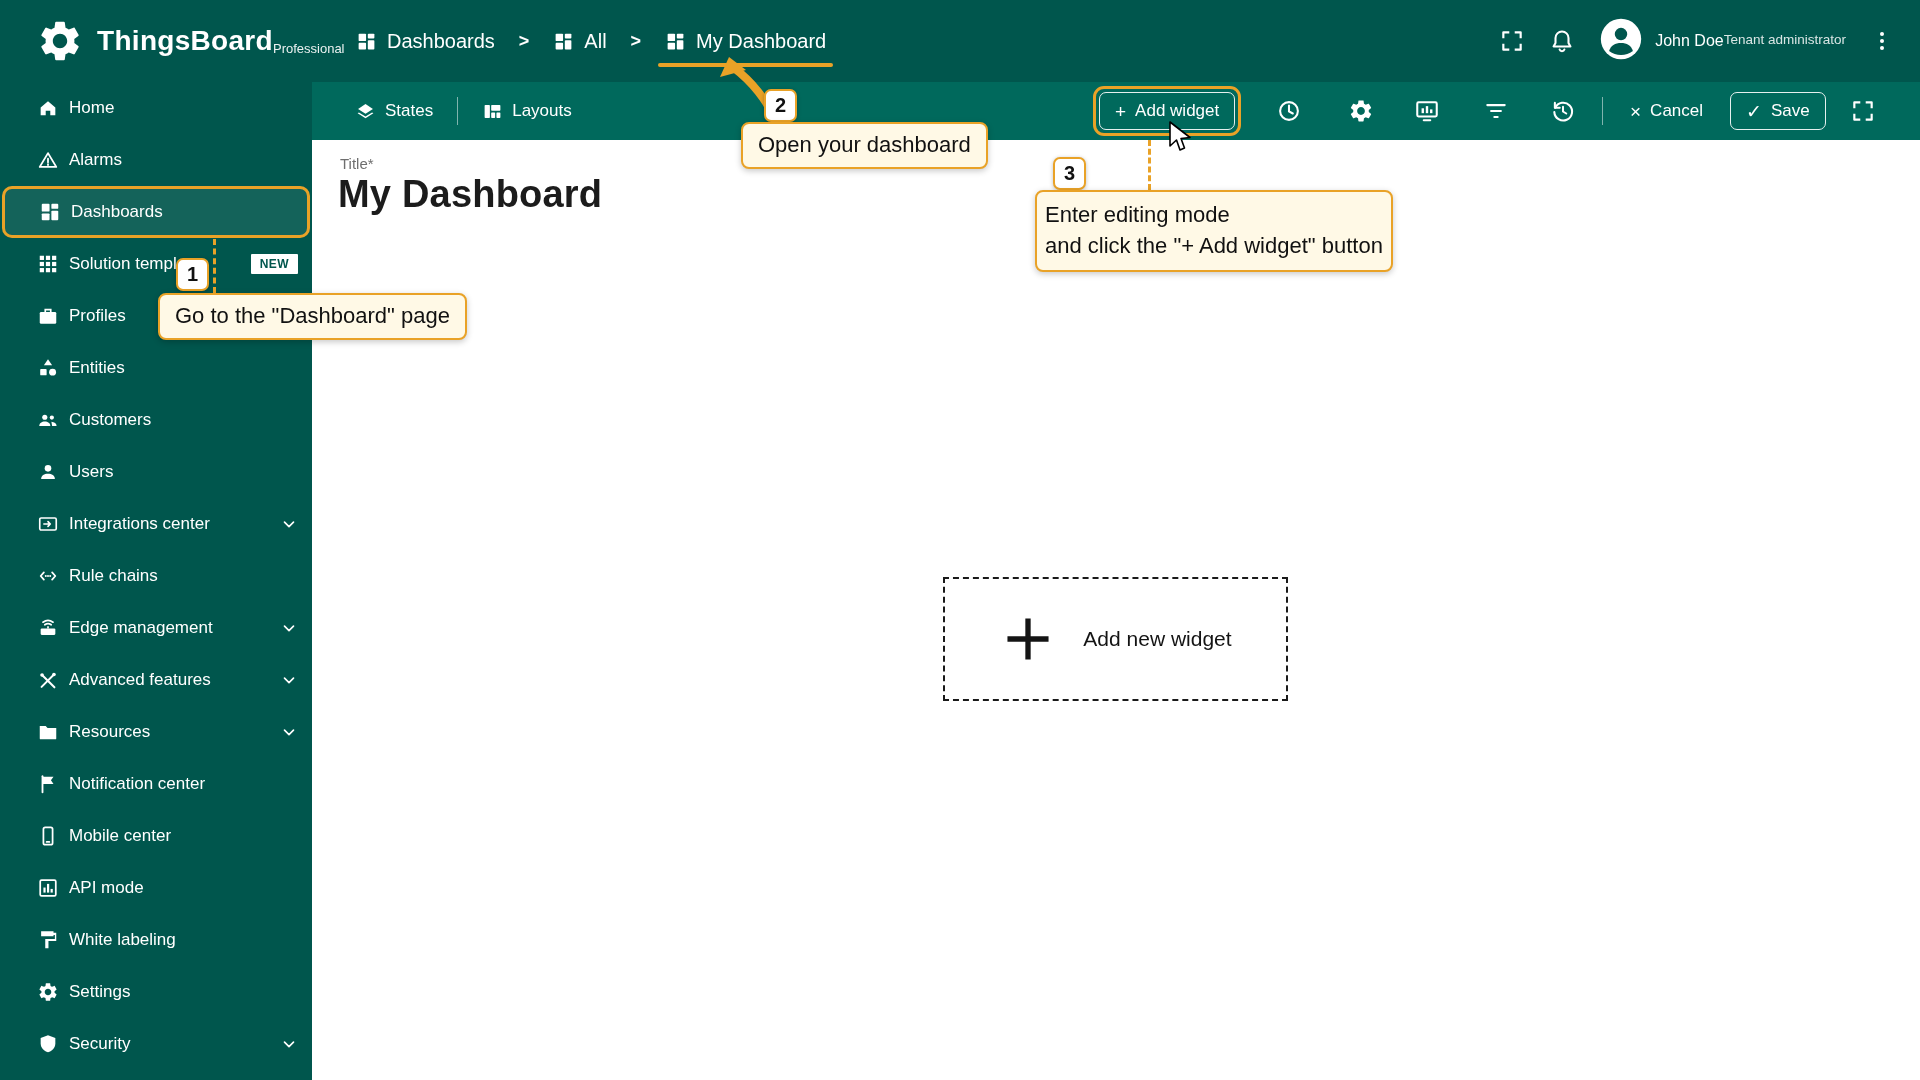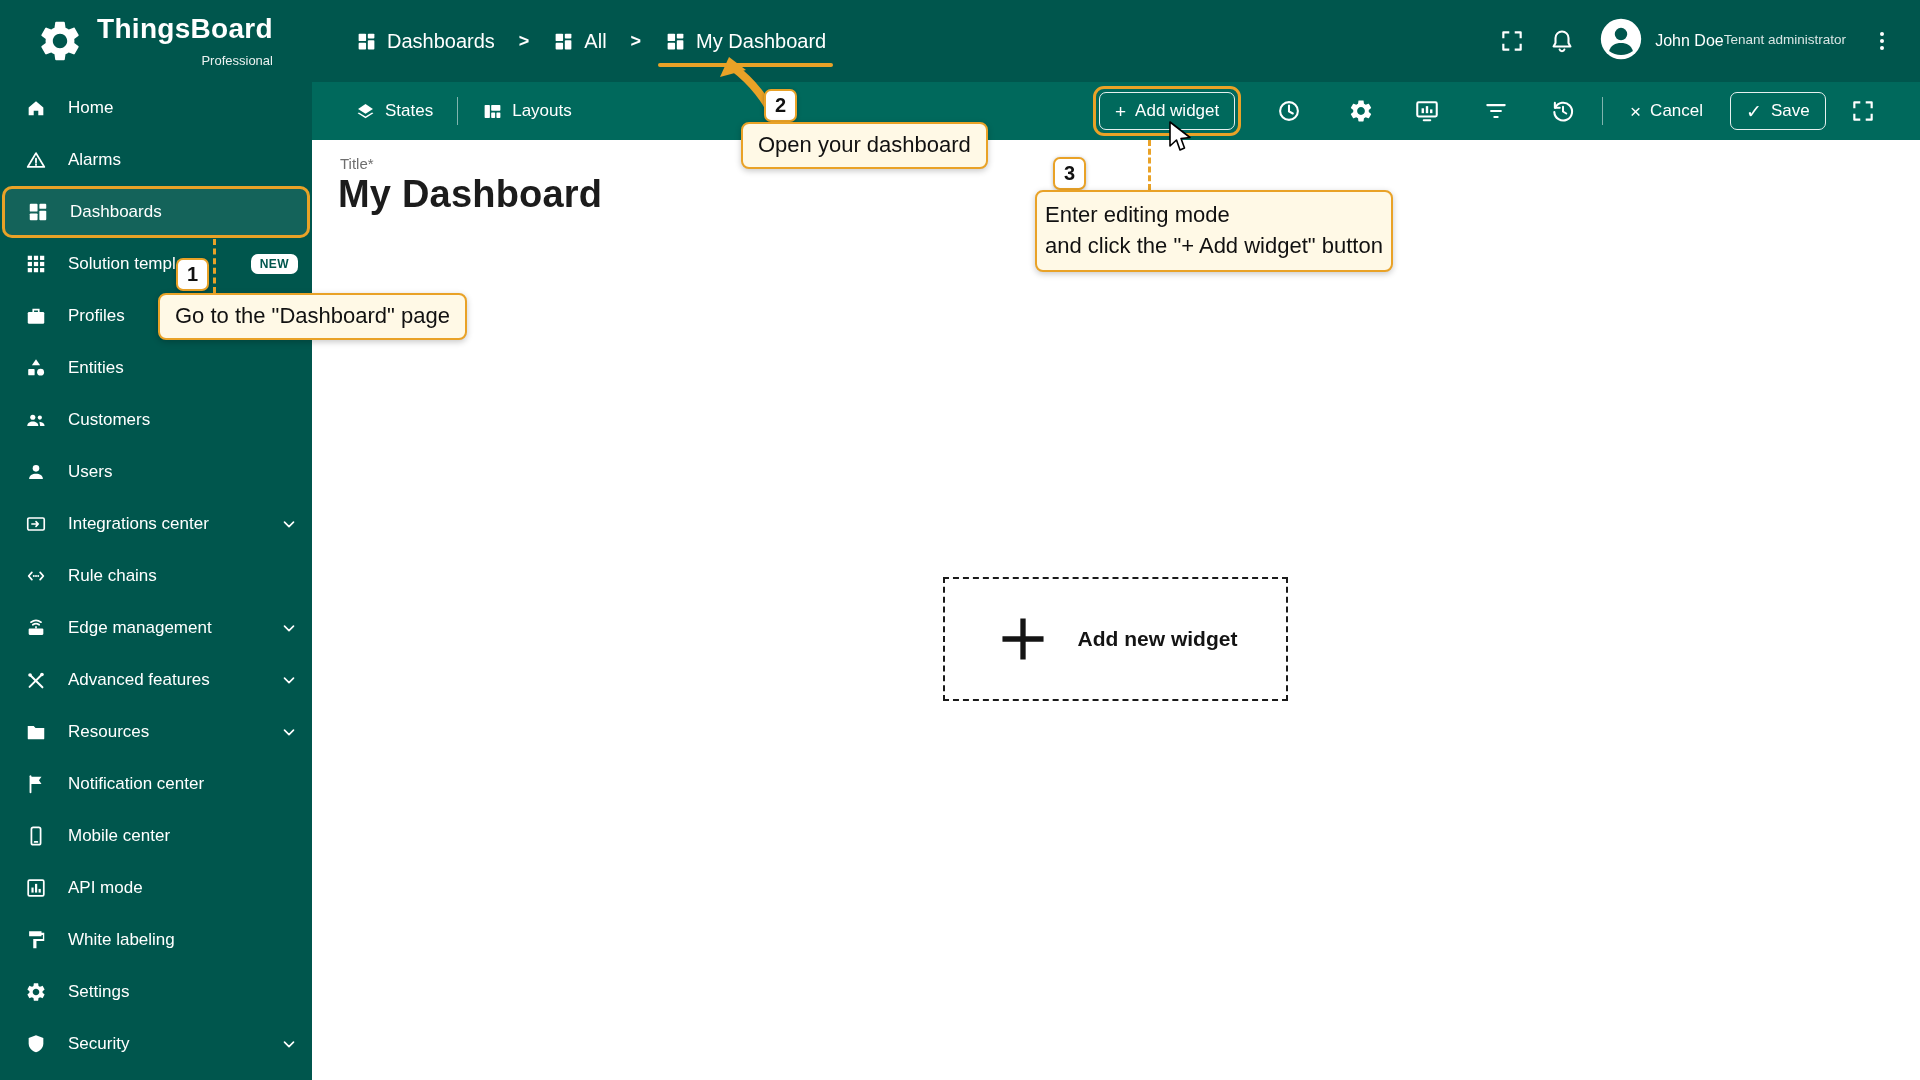--- a/index.html
+++ b/index.html
@@ -4,62 +4,62 @@
 <style>
   *{margin:0;padding:0;box-sizing:border-box}
   html,body{width:1920px;height:1080px;overflow:hidden}
   body{font-family:"Liberation Sans","DejaVu Sans",sans-serif;background:#fff;color:#fff}
   .app{position:relative;width:1920px;height:1080px;background:#fff}
 
   
   .topbar{position:absolute;left:0;top:0;width:1920px;height:82px;background:#00564D;display:flex;align-items:center;z-index:5}
   .brand{width:312px;flex:0 0 312px;display:flex;align-items:center;gap:13px;padding-left:36px}
   .brand-logo svg{display:block}
-  .brand-text{display:flex;flex-direction:column;align-items:flex-end}
+  .brand-text{display:flex;flex-direction:row;align-items:flex-end}
   .brand-title{font-size:28px;font-weight:600;letter-spacing:.3px;line-height:1.05;color:#fff}
   .brand-subtitle{font-size:13px;color:rgba(255,255,255,.92);margin-top:9px}
   .breadcrumb{display:flex;align-items:center;gap:24px;padding-left:44px;font-size:20px;font-weight:500}
   .crumb{display:flex;align-items:center;gap:10px;position:relative;cursor:pointer}
   .crumb svg{display:block}
   .crumb-sep{font-size:18px;font-weight:700;color:#fff}
   .crumb.current .tut-underline{position:absolute;left:-7px;right:-7px;bottom:-14px;height:4px;background:#E9A227;border-radius:2px}
   .header-right{margin-left:auto;display:flex;align-items:center;gap:24px;padding-right:26px}
   .icon-btn{background:none;border:none;color:#fff;display:flex;align-items:center;justify-content:center;cursor:pointer;padding:0}
   .user-block{display:flex;align-items:center;gap:12px}
   .user-texts{display:flex;flex-direction:row;line-height:1.3}
   .user-name{font-size:16px;color:#fff}
   .user-role{font-size:13.5px;color:rgba(255,255,255,.85)}
 
   
   .sidebar{position:absolute;left:0;top:82px;width:312px;height:998px;background:#00564D;z-index:4}
-  .side-item{height:52px;display:flex;align-items:center;gap:21px;padding-left:25px;padding-right:14px;font-size:17px;font-weight:500;color:#fff;cursor:pointer}
+  .side-item{height:52px;display:flex;align-items:center;gap:10px;padding-left:37px;padding-right:14px;font-size:17px;font-weight:500;color:#fff;cursor:pointer}
   .side-item svg{display:block;flex:0 0 auto}
   .side-item .sl{white-space:nowrap}
   .side-item.selected{background:rgba(255,255,255,.08);box-shadow:inset 0 0 0 3px #E9A227;border-radius:10px;margin:0 2px}
   .chev{margin-left:auto;display:flex}
-  .new-badge{margin-left:auto;background:#fff;color:#00564D;font-size:12px;font-weight:700;padding:3px 9px;border-radius:7px;letter-spacing:.4px}
+  .new-badge{margin-left:auto;background:#fff;color:#00564D;font-size:12px;font-weight:700;padding:3px 9px;border-radius:1px;letter-spacing:.4px}
 
   
   .toolbar{position:absolute;left:312px;top:82px;width:1795px;height:58px;background:#00695C;z-index:4}
   .toolbar-left{position:absolute;left:43px;top:0;height:58px;display:flex;align-items:center}
   .tool-btn{display:flex;align-items:center;gap:9px;font-size:17px;font-weight:500;color:#fff;background:none;border:none;cursor:pointer}
   .vdiv{width:1px;height:28px;background:rgba(255,255,255,.5)}
   .toolbar-left .vdiv{margin:0 24px}
   .tb-abs{position:absolute;top:0;height:58px;display:flex;align-items:center}
   .add-highlight{position:absolute;left:781px;top:4px;height:50px;border:3px solid #E9A227;border-radius:11px;padding:2px 3px;display:flex;align-items:center;background:transparent;z-index:6}
   .btn-outline{display:flex;align-items:center;gap:9px;height:38px;padding:0 15px;border:1.5px solid rgba(255,255,255,.9);border-radius:7px;color:#fff;font-size:17px;font-weight:500;background:none;cursor:pointer;white-space:nowrap}
   .btn-plain{display:flex;align-items:center;gap:9px;height:38px;padding:0 6px;border:none;color:#fff;font-size:17px;font-weight:500;background:none;cursor:pointer;white-space:nowrap}
   .glyph{font-size:19px;line-height:1}
 
   
   .main{position:absolute;left:312px;top:140px;width:1608px;height:940px;background:#fff;color:#1C1C1C}
   .title-label{position:absolute;left:28px;top:15px;font-size:15px;color:#6E6E6E}
   .page-title{position:absolute;left:26px;top:33px;font-size:38px;font-weight:700;color:#1C1C1C;letter-spacing:.2px}
   .empty-box{position:absolute;left:631px;top:437px;width:345px;height:124px;border:2.5px dashed #1a1a1a;display:flex;align-items:center;justify-content:center;gap:26px;cursor:pointer}
-  .empty-label{font-size:21px;font-weight:700;color:#141414}
+  .empty-label{font-size:21px;font-weight:400;color:#141414}
 
   
   .tut{position:absolute;z-index:100}
   .tut-badge{width:33px;height:33px;background:#fff;border:2.5px solid #E9A227;border-radius:7px;display:flex;align-items:center;justify-content:center;font-size:20px;font-weight:700;color:#111;box-shadow:0 1px 4px rgba(0,0,0,.25)}
   .tut-callout{background:#FFF9E6;border:2.5px solid #E9A227;border-radius:8px;padding:6px 15px;font-size:22px;color:#111;white-space:nowrap;box-shadow:0 2px 6px rgba(0,0,0,.22);line-height:1.4}
   .tut-dash{border-left:3px dashed #E9A227;width:0}
   .step3-callout{padding:8px 8px}
 </style>
 </head>
 <body>

